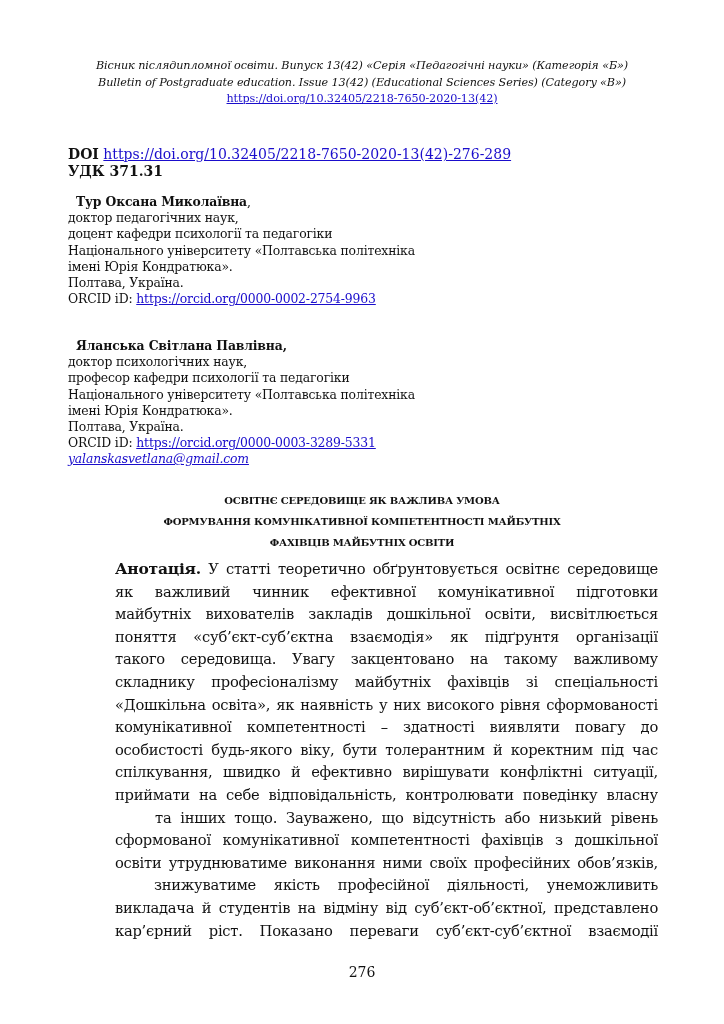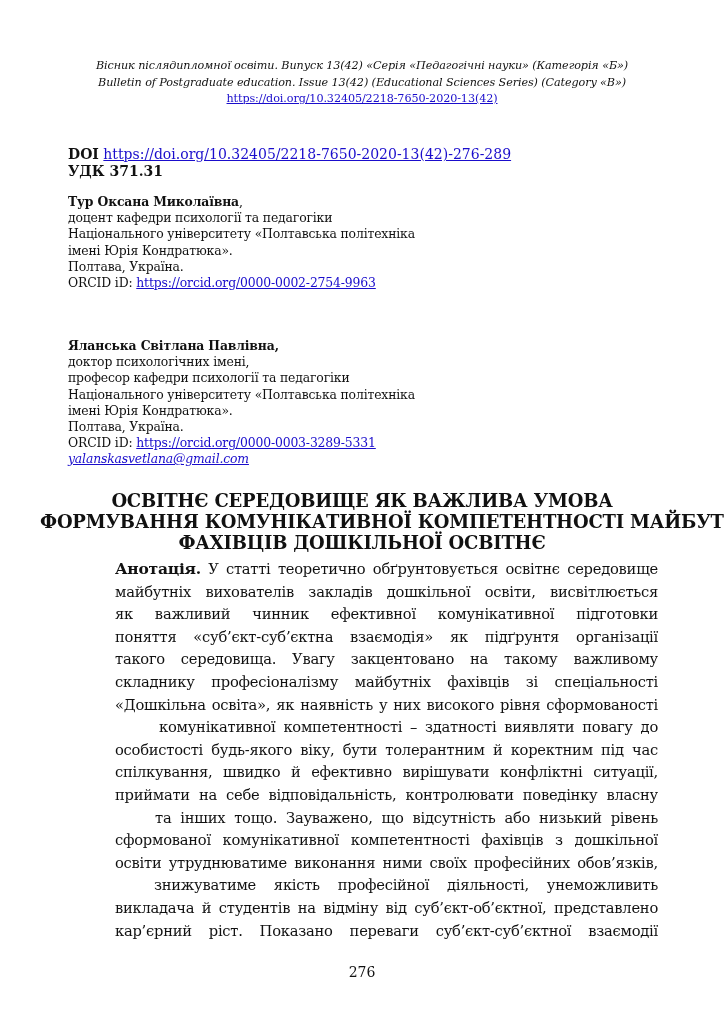--- a/index.html
+++ b/index.html
@@ -8,26 +8,26 @@
   .page { position: absolute; left: 0; top: 0; width: 724px; height: 916px; }
   .link { color: #1a0dcc; text-decoration: underline; }
   .journal-header { position: absolute; top: 58px; left: 60px; width: 604px; text-align: center;
                     font-style: italic; font-size: 11.2px; line-height: 16.5px; letter-spacing: -0.1px; }
   .journal-header div { white-space: nowrap; }
   .journal-header .link { font-style: normal; }
   .meta { position: absolute; top: 146px; left: 68px; font-size: 14px; line-height: 17px; }
   .meta .b { font-weight: bold; }
   .author { position: absolute; left: 68px; font-size: 12.4px; line-height: 16.2px; letter-spacing: -0.15px; }
   .author div { white-space: nowrap; }
-  .author .name { font-weight: bold; }
+  .author .name { font-weight: bold; margin-left: 8px; }
   .author .email { font-style: italic; }
   .author1 { top: 194px; }
   .author2 { top: 338px; }
   .title { position: absolute; top: 490px; left: 40px; width: 644px; text-align: center;
-           font-weight: bold; font-size: 18px; line-height: 21px; letter-spacing: -0.2px; }
+           font-weight: bold; font-size: 10px; line-height: 21px; letter-spacing: -0.2px; }
   .title div { white-space: nowrap; }
   .abstract { position: absolute; top: 559px; left: 115px; width: 543px; font-size: 14.7px;
               line-height: 20px; letter-spacing: -0.25px; }
   .abstract .line { display: block; text-align: justify; text-align-last: justify; white-space: nowrap; height: 22.6px; }
   .abstract .lbl { font-weight: bold; font-size: 15.5px; }
   .page-number { position: absolute; top: 964px; left: 0; width: 724px; text-align: center; font-size: 14px; }
 </style>
 </head>
 <body>
 
@@ -42,53 +42,54 @@
   <div class="meta">
     <div>
       <span class="b">DOI</span>
       <a class="link">https://doi.org/10.32405/2218-7650-2020-13(42)-276-289</a>
     </div>
     <div class="b">УДК 371.31</div>
   </div>
 
   <div class="author author1">
     <div><span class="name">Тур Оксана Миколаївна</span><span>,</span></div>
+    <div>доктор педагогічних наук,</div>
     <div>доцент кафедри психології та педагогіки</div>
     <div>Національного університету «Полтавська політехніка</div>
     <div>імені Юрія Кондратюка».</div>
     <div>Полтава, Україна.</div>
     <div><span>ORCID iD: </span><a class="link">https://orcid.org/0000-0002-2754-9963</a></div>
   </div>
 
   <div class="author author2">
     <div><span class="name">Яланська Світлана Павлівна,</span><span></span></div>
-    <div>доктор психологічних імені,</div>
+    <div>доктор психологічних наук,</div>
     <div>професор кафедри психології та педагогіки</div>
     <div>Національного університету «Полтавська політехніка</div>
     <div>імені Юрія Кондратюка».</div>
     <div>Полтава, Україна.</div>
     <div><span>ORCID iD: </span><a class="link">https://orcid.org/0000-0003-3289-5331</a></div>
     <div><a class="link email">yalanskasvetlana@gmail.com</a></div>
   </div>
 
   <div class="title">
     <div>ОСВІТНЄ СЕРЕДОВИЩЕ ЯК ВАЖЛИВА УМОВА</div>
     <div>ФОРМУВАННЯ КОМУНІКАТИВНОЇ КОМПЕТЕНТНОСТІ МАЙБУТНІХ</div>
-    <div>ФАХІВЦІВ ДОШКІЛЬНОЇ ОСВІТНЄ</div>
+    <div>ФАХІВЦІВ МАЙБУТНІХ ОСВІТИ</div>
   </div>
 
   <div class="abstract">
     <span class="line" style="display: block; text-align-last: justify; white-space: normal;"><span class="lbl">Анотація.</span><span> У статті теоретично обґрунтовується освітнє середовище</span></span>
+    <span class="line" style="display: block; text-align-last: justify; white-space: normal;">як важливий чинник ефективної комунікативної підготовки</span>
     <span class="line" style="display: block; text-align-last: justify; white-space: normal;">майбутніх вихователів закладів дошкільної освіти, висвітлюється</span>
-    <span class="line" style="display: block; text-align-last: justify; white-space: normal;">як важливий чинник ефективної комунікативної підготовки</span>
     <span class="line" style="display: block; text-align-last: justify; white-space: normal;">поняття «суб’єкт-суб’єктна взаємодія» як підґрунтя організації</span>
     <span class="line" style="display: block; text-align-last: justify; white-space: normal;">такого середовища. Увагу закцентовано на такому важливому</span>
     <span class="line" style="display: block; text-align-last: justify; white-space: normal;">складнику професіоналізму майбутніх фахівців зі спеціальності</span>
     <span class="line" style="display: block; text-align-last: justify; white-space: normal;">«Дошкільна освіта», як наявність у них високого рівня сформованості</span>
-    <span class="line" style="display: block; text-align-last: justify; white-space: normal; margin-left: 44px;">комунікативної компетентності – здатності виявляти повагу до</span>
+    <span class="line" style="display: block; text-align-last: justify; white-space: normal;">комунікативної компетентності – здатності виявляти повагу до</span>
     <span class="line" style="display: block; text-align-last: justify; white-space: normal;">особистості будь-якого віку, бути толерантним й коректним під час</span>
     <span class="line" style="display: block; text-align-last: justify; white-space: normal;">спілкування, швидко й ефективно вирішувати конфліктні ситуації,</span>
     <span class="line" style="display: block; text-align-last: justify; white-space: normal;">приймати на себе відповідальність, контролювати поведінку власну</span>
     <span class="line" style="display: block; text-align-last: justify; white-space: normal; margin-left: 40px;">та інших тощо. Зауважено, що відсутність або низький рівень</span>
     <span class="line" style="display: block; text-align-last: justify; white-space: normal;">сформованої комунікативної компетентності фахівців з дошкільної</span>
     <span class="line" style="display: block; text-align-last: justify; white-space: normal;">освіти утруднюватиме виконання ними своїх професійних обов’язків,</span>
     <span class="line" style="display: block; text-align-last: justify; white-space: normal; margin-left: 39px;">знижуватиме якість професійної діяльності, унеможливить</span>
     <span class="line" style="display: block; text-align-last: justify; white-space: normal;">викладача й студентів на відміну від суб’єкт-об’єктної, представлено</span>
     <span class="line" style="display: block; text-align-last: justify; white-space: normal;">кар’єрний ріст. Показано переваги суб’єкт-суб’єктної взаємодії</span>
   </div>

